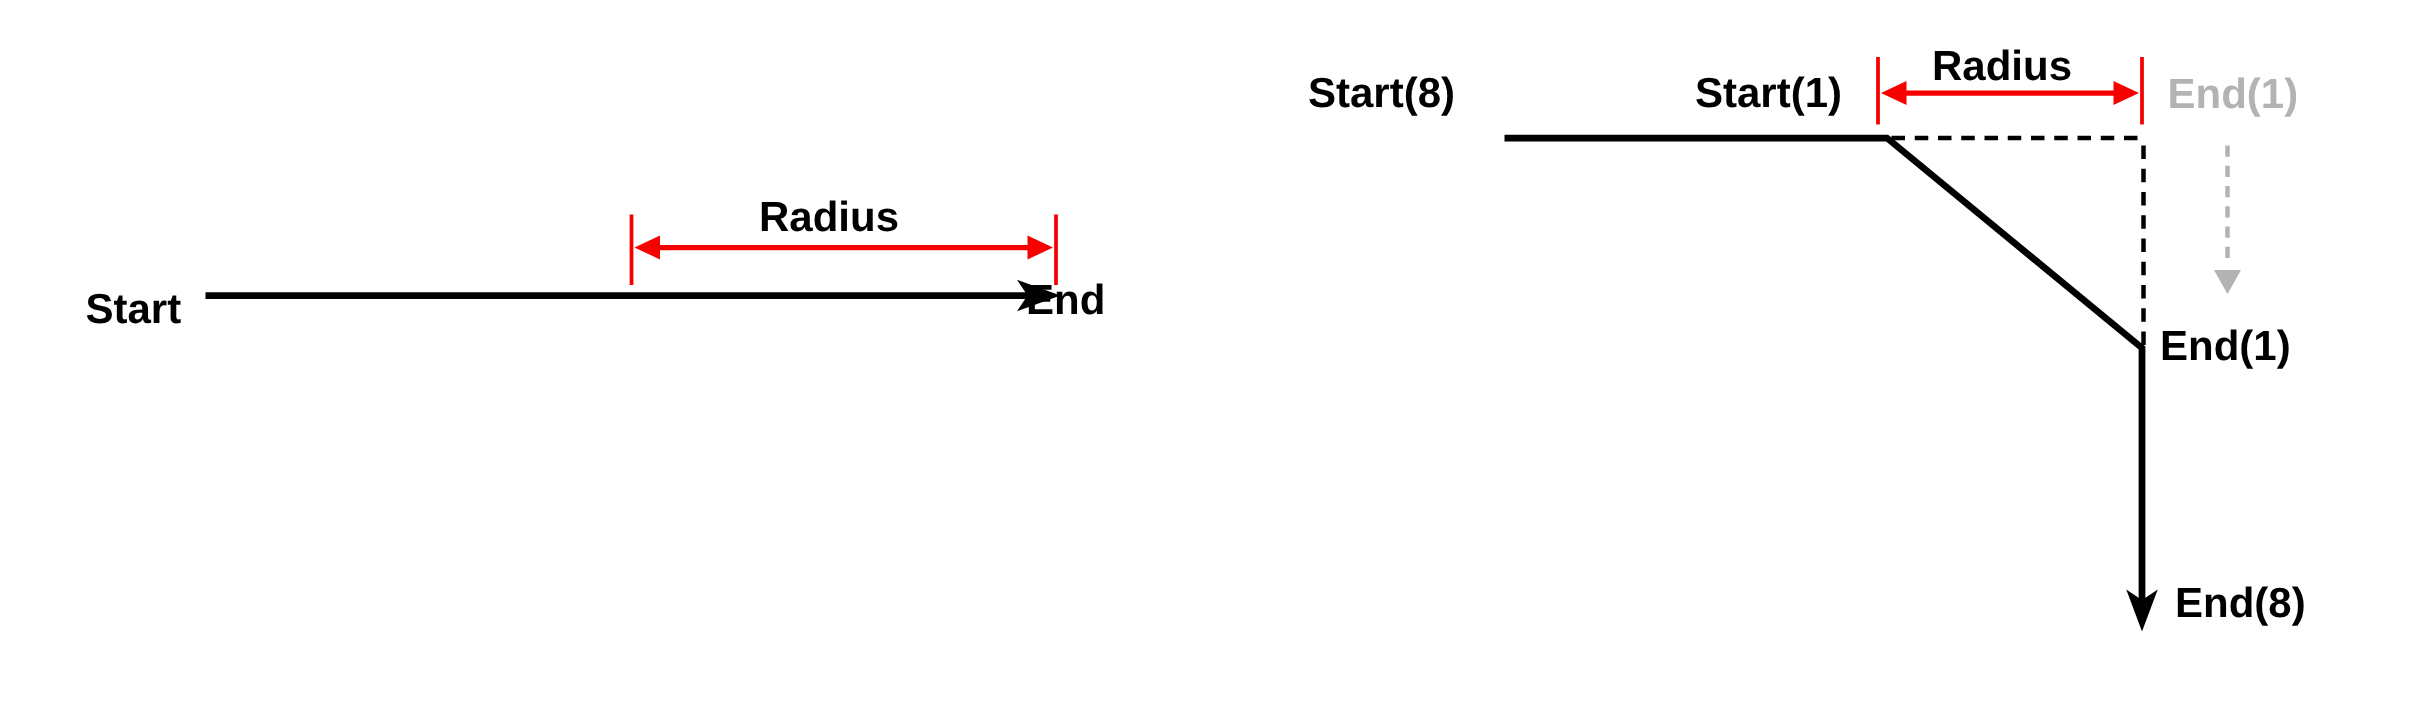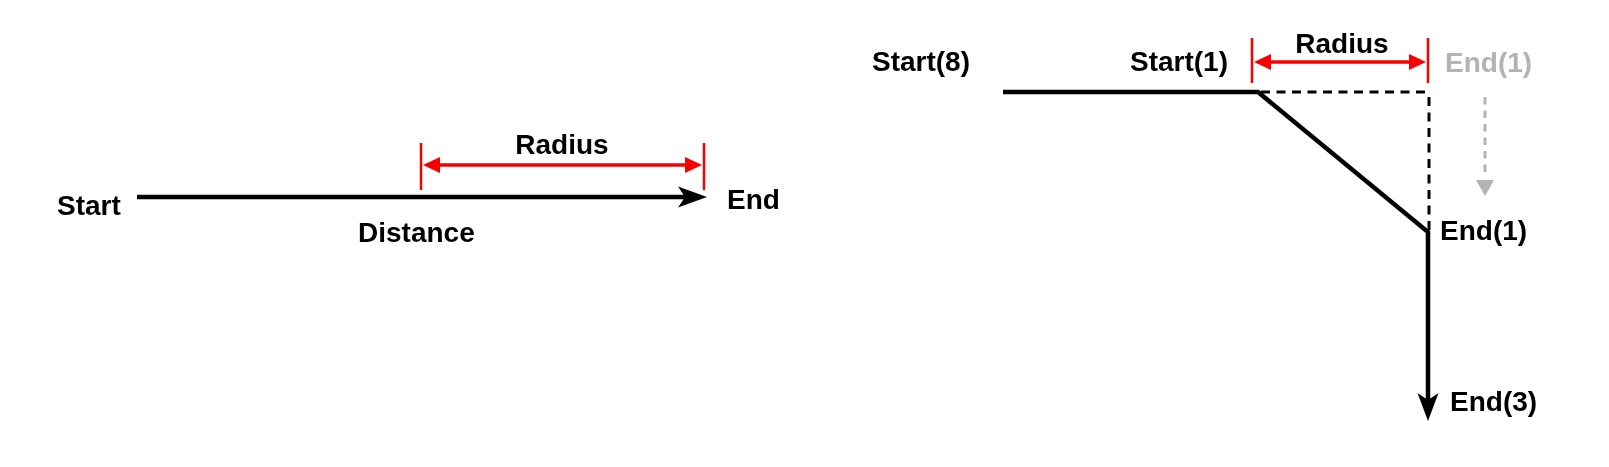--- a/index.html
+++ b/index.html
@@ -28,21 +28,21 @@
   .dash{stroke-dasharray:9 6.5;}
   .gdash{stroke-dasharray:7.5 6;}
   .lbl{
     position:absolute;
     font-size:28px;
     font-weight:700;
     line-height:28px;
     color:var(--ink);
     white-space:nowrap;
   }
-  .lbl.center{text-align:center;}
+  .lbl.center{}
   .lbl.ghost{color:var(--ghost);}
 </style>
 </head>
 <body>
 
 <div class="canvas">
 
   <svg class="shapes" viewBox="0 0 1609 467" xmlns="http://www.w3.org/2000/svg">
 
     <g>
@@ -64,24 +64,23 @@
       <line class="stroke-red" x1="1428" y1="38" x2="1428" y2="83" stroke-width="2.5"></line>
       <line class="stroke-red" x1="1268" y1="62" x2="1413" y2="62" stroke-width="3.5"></line>
       <polygon class="fill-red" points="1254,62 1271,54 1271,70"></polygon>
       <polygon class="fill-red" points="1426,62 1409,54 1409,70"></polygon>
       <line class="stroke-ghost gdash" x1="1485" y1="97" x2="1485" y2="176" stroke-width="3"></line>
       <polygon class="fill-ghost" points="1476,180 1494,180 1485,196"></polygon>
     </g>
   </svg>
 
   <div class="lbl" style="left:57px;top:192px">Start</div>
-  <div class="lbl" style="left:727px;top:186px">End</div>
-  <div class="lbl" style="left:358px;top:219px">Distance</div>
+  <div class="lbl" style="left:684px;top:186px">End</div>
   <div class="lbl center" style="left:506px;top:131px;width:112px">Radius</div>
 
   <div class="lbl" style="left:872px;top:48px">Start(8)</div>
   <div class="lbl" style="left:1130px;top:48px">Start(1)</div>
   <div class="lbl center" style="left:1288px;top:30px;width:108px">Radius</div>
   <div class="lbl ghost" style="left:1445px;top:49px">End(1)</div>
   <div class="lbl" style="left:1440px;top:217px">End(1)</div>
-  <div class="lbl" style="left:1450px;top:388px">End(3)</div>
+  <div class="lbl" style="left:1450px;top:388px">End(8)</div>
 
 </div>
 
 </body></html>

